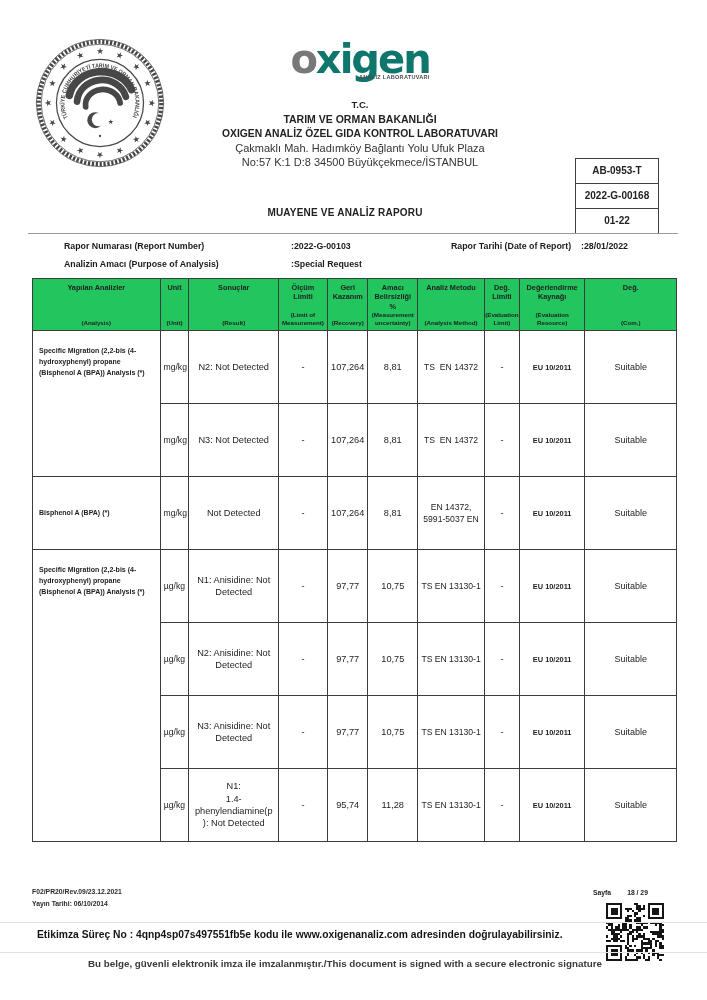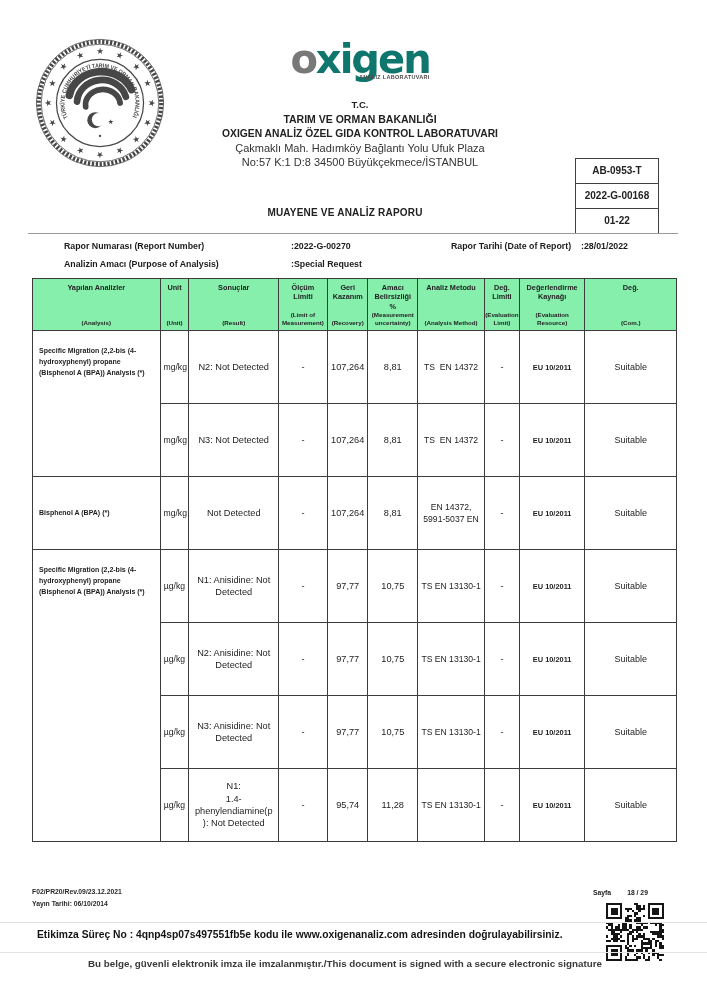--- a/index.html
+++ b/index.html
@@ -33,21 +33,21 @@
   .info-row{position:relative;height:18px;margin-left:26px;}
   .info-row span{position:absolute;top:0;white-space:nowrap;}
   .i-l1{left:0;} .i-v1{left:227px;} .i-l2{left:387px;} .i-v2{left:517px;}
 
   
   .table-wrap{position:absolute;left:32px;top:278px;width:645px;}
   table{width:100%;border-collapse:collapse;table-layout:fixed;border:1.6px solid #3c3c3c;}
   th,td{border:1px solid #3c3c3c;overflow:hidden;}
   thead tr{height:52px;}
   tbody tr{height:73px;}
-  th{position:relative;vertical-align:top;padding:4px 2px 14px 2px;background:#86efac;}
+  th{position:relative;vertical-align:top;padding:4px 2px 14px 2px;background:#22c55e;}
   .htr{font-size:7.3px;font-weight:bold;line-height:1.3;text-align:center;}
   .hen{position:absolute;bottom:4px;left:0;width:100%;font-size:6.2px;font-weight:bold;text-align:center;line-height:1.2;}
   td{text-align:center;vertical-align:middle;padding:2px 3px;font-size:9.2px;color:#1d1d1d;}
   td.c-analysis{vertical-align:top;text-align:left;padding:15px 5px 4px 6px;
                 font-size:7px;font-weight:bold;line-height:1.55;}
   td.c-analysis.mid{vertical-align:middle;padding-top:4px;}
   td.c-unit{font-size:8.6px;}
   td.c-result{white-space:pre-line;line-height:1.35;}
   td.c-method{font-size:8.6px;white-space:pre-wrap;line-height:1.4;}
   td.c-eval_resource{font-size:7.4px;font-weight:bold;}
@@ -125,21 +125,21 @@
     <div class="accr-cell">2022-G-00168</div>
     <div class="accr-cell">01-22</div>
   </div>
 
   <div class="report-title">MUAYENE VE ANALİZ RAPORU</div>
   <div class="toprule"></div>
 
   <div class="info">
     <div class="info-row">
       <span class="i-l1">Rapor Numarası (Report Number)</span>
-      <span class="i-v1">:2022-G-00270</span>
+      <span class="i-v1">:2022-G-00103</span>
       <span class="i-l2">Rapor Tarihi (Date of Report)</span>
       <span class="i-v2">:28/01/2022</span>
     </div>
     <div class="info-row">
       <span class="i-l1">Analizin Amacı (Purpose of Analysis)</span>
       <span class="i-v1">:Special Request</span>
     </div>
   </div>
 
   <div class="table-wrap">

